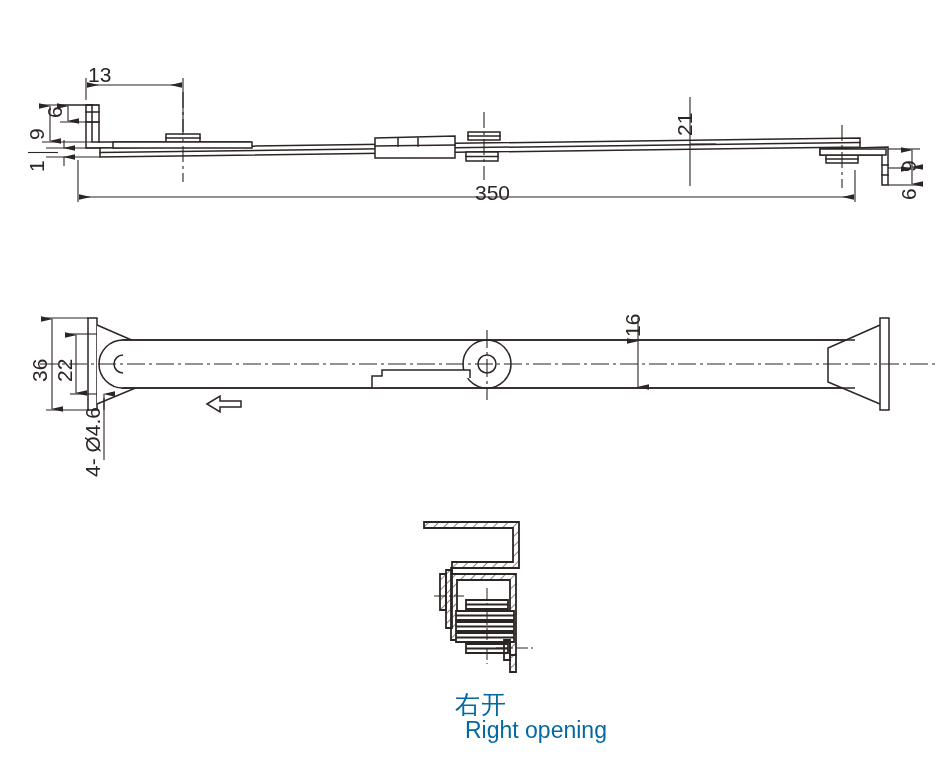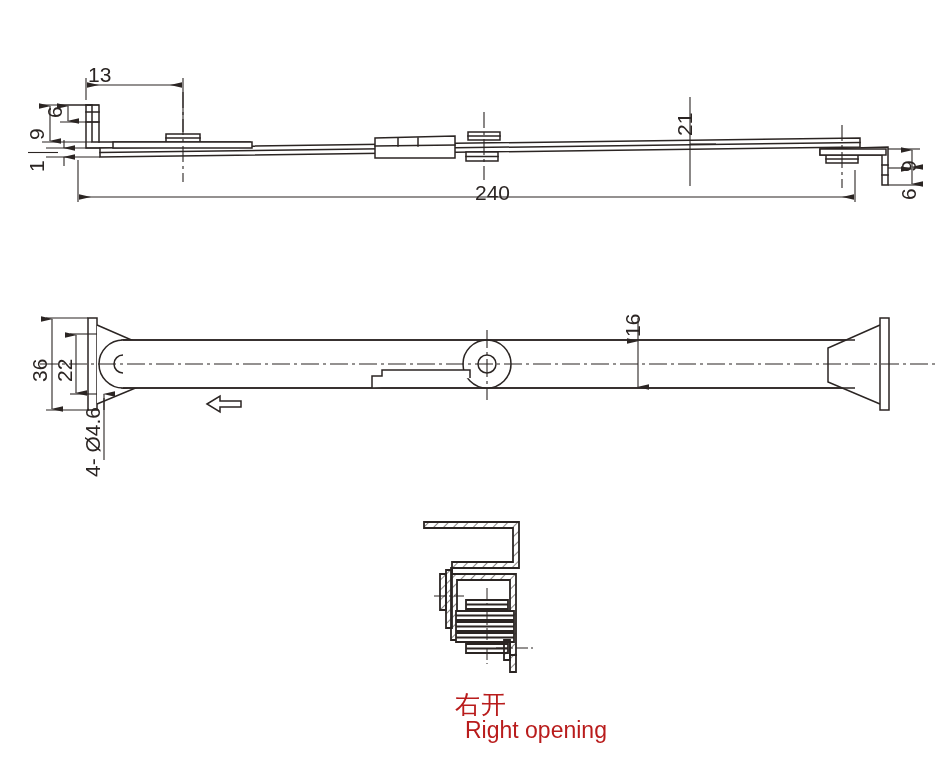--- a/index.html
+++ b/index.html
@@ -24,21 +24,21 @@
   svg.draw {
     position: absolute;
     left: 0;
     top: 0;
     width: 950px;
     height: 761px;
   }
   .lbl {
     position: absolute;
     font-family: "Liberation Sans", sans-serif;
-    color: #b91c1c;
+    color: #0369a1;
     white-space: nowrap;
     line-height: 1;
     user-select: none;
   }
   .cap-cn {
     font-size: 25px;
     letter-spacing: 1px;
   }
   .cap-en {
     font-size: 23px;
@@ -249,21 +249,21 @@
   <div class="lbl dim-txt rot90" style="left:26px; top:140px;">9</div>
 
   <div class="lbl dim-txt rot90" style="left:26px; top:172px;">1</div>
 
   <div class="lbl dim-txt rot90" style="left:674px; top:136px;">21</div>
 
   <div class="lbl dim-txt rot90" style="left:898px; top:172px;">9</div>
 
   <div class="lbl dim-txt rot90" style="left:898px; top:200px;">6</div>
 
-  <div class="lbl dim-txt" style="left:475px; top:182px;">240</div>
+  <div class="lbl dim-txt" style="left:475px; top:182px;">350</div>
 
   <div class="lbl dim-txt rot90" style="left:29px; top:382px;">36</div>
 
   <div class="lbl dim-txt rot90" style="left:54px; top:382px;">22</div>
 
   <div class="lbl dim-txt rot90" style="left:82px; top:477px;">4- Ø4.6</div>
 
   <div class="lbl dim-txt rot90" style="left:622px; top:337px;">16</div>
 
   <div class="lbl cap-cn" style="left:455px; top:692px;">右开</div>

